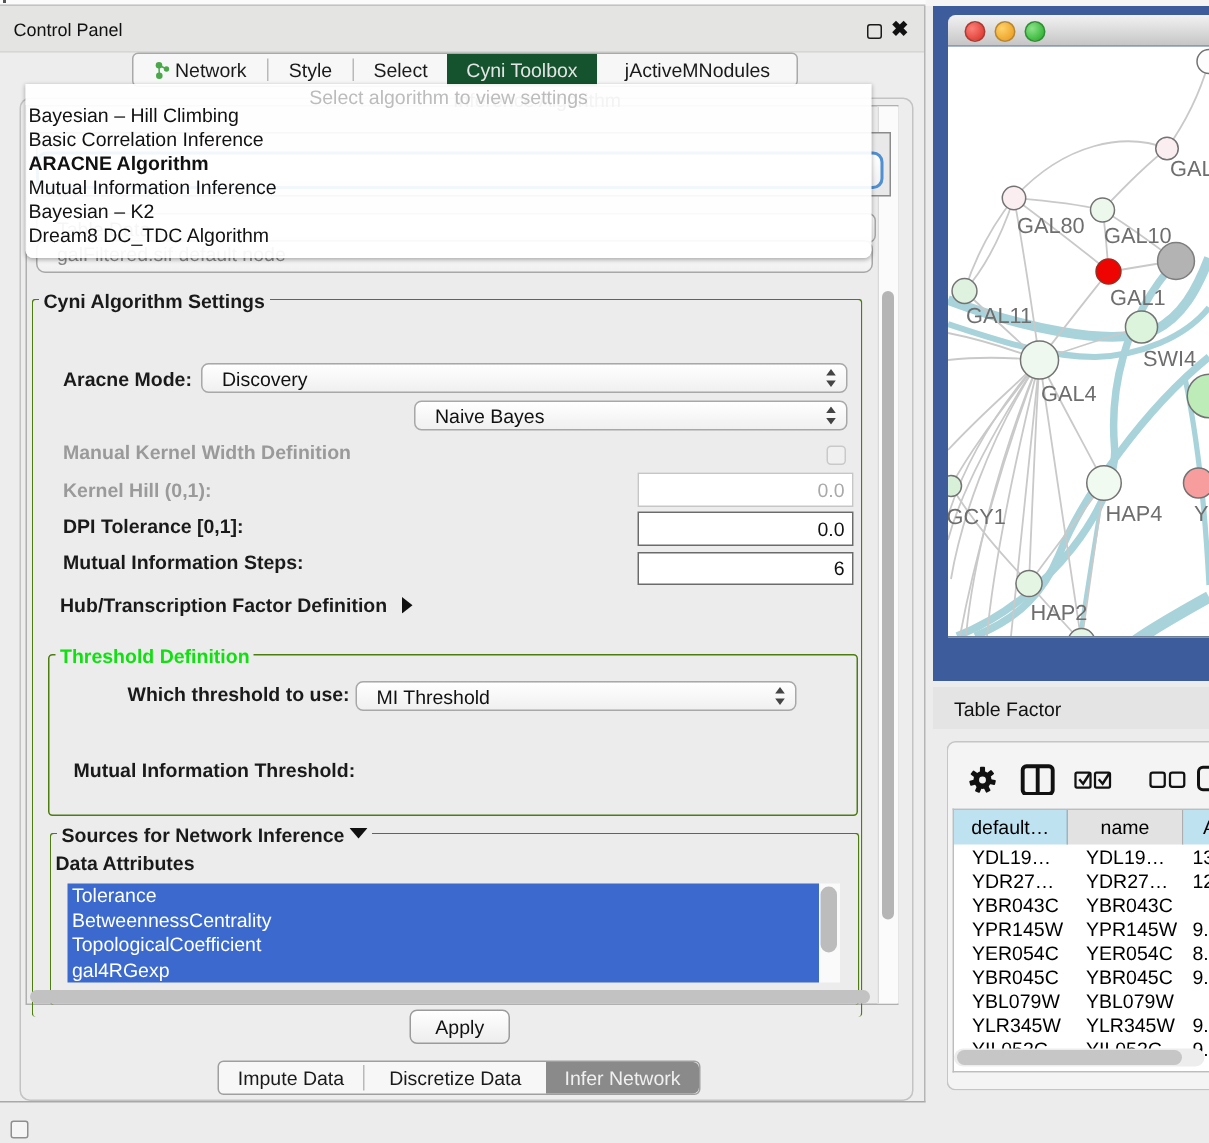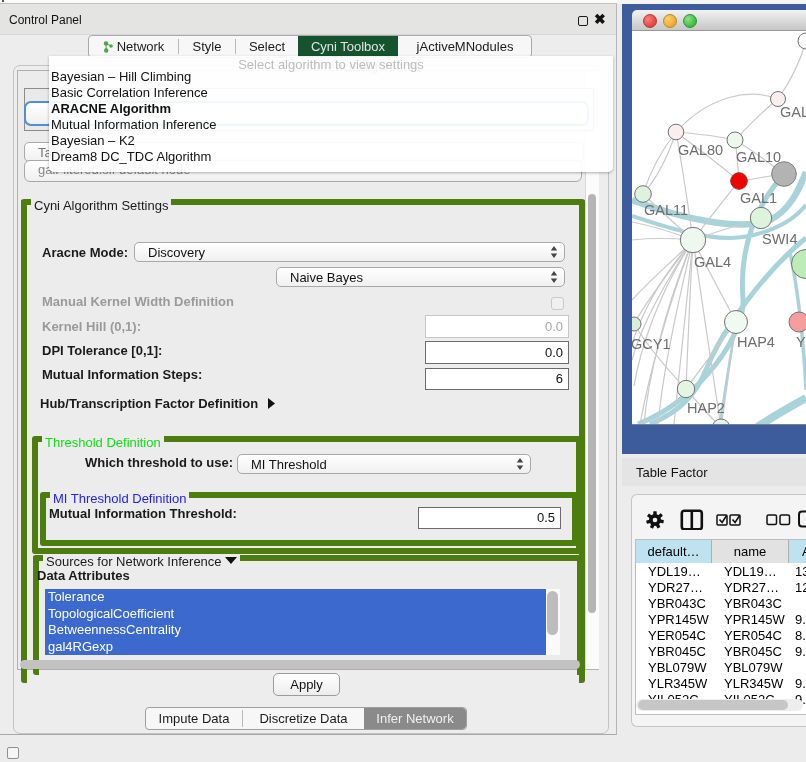--- a/index.html
+++ b/index.html
@@ -19,35 +19,35 @@
   .tseg{position:absolute;top:0;height:21px;line-height:21px;text-align:center;}
   .tsep{position:absolute;top:3px;width:1px;height:15px;background:#b9b9b9;}
   
   #tabpanel{left:13px;top:61px;width:594px;height:667px;background:#ededed;
             border:1px solid #c3c3c3;border-radius:7px;}
   
   #scrollpane{position:absolute;left:3px;top:4px;width:580px;height:598px;border:1px solid #b0b0b0;background:#ececec;}
   #vsb{left:567px;top:0;width:13px;height:598px;background:#fbfbfb;border-left:1px solid #d9d9d9;}
   #vsbthumb{left:2px;top:123px;width:8px;height:419px;background:#b5b5b5;border-radius:4px;}
   
-  .grp{position:absolute;border:6px solid #4d7c0f;border-radius:3px;}
+  .grp{position:absolute;border:1px solid #4d7c0f;border-radius:3px;font-weight:bold;}
   .grpt{position:absolute;top:-7px;left:4px;background:#ececec;padding:0 3px;font-size:13px;white-space:nowrap;color:#1a1a1a;}
   .lbl{position:absolute;font-size:13px;font-weight:bold;color:#1a1a1a;white-space:nowrap;}
   .dlbl{position:absolute;font-size:13px;font-weight:bold;color:#9a9a9a;white-space:nowrap;}
   .combo{position:absolute;height:18px;background:linear-gradient(#ffffff,#f0f0f0);
          border:1px solid #a8a8a8;border-radius:5px;font-size:13px;color:#111;}
   .combo .ct{position:absolute;left:13px;top:2px;}
   .combo svg.ar{position:absolute;right:6px;top:3px;}
   .fld{position:absolute;height:21px;background:#fff;border:1px solid #6b6b6b;
        font-size:13px;color:#111;text-align:right;padding-right:5px;line-height:21px;}
   .fldd{border:1px solid #c6c6c6;color:#a9a9a9;}
   .cb{position:absolute;width:11px;height:11px;background:#f0f0f0;border:1px solid #c9c9c9;border-radius:3px;}
   
   #dd{left:17px;top:56px;width:564px;height:116px;background:rgba(255,255,255,0.93);
-      border-radius:0 0 5px 5px;box-shadow:0 1px 3px rgba(0,0,0,0.3);font-size:13px;color:#111;margin-left:32px;}
+      border-radius:0 0 5px 5px;box-shadow:0 1px 3px rgba(0,0,0,0.3);font-size:13px;color:#111;}
   #dd .hdr{position:absolute;top:1px;left:0;width:100%;text-align:center;color:#bcbcbc;}
   #dd .it{position:absolute;left:2px;white-space:nowrap;}
   
   #datalist{left:27px;top:518px;width:501px;height:66px;background:#3b69ce;color:#fff;font-size:13px;}
   #datalist div{padding-left:3px;height:16.5px;line-height:16.5px;}
   
   #applybtn{left:259px;top:607px;width:65px;height:21px;background:linear-gradient(#ffffff,#ededed);
             border:1px solid #9b9b9b;border-radius:5px;text-align:center;line-height:21px;font-size:13px;color:#111;}
   
   #bottabs{left:131px;top:641px;width:320px;height:21px;background:#f7f7f7;
@@ -148,39 +148,35 @@
       <div class="grp" style="left:14px;top:365px;width:538px;height:106px;">
         <span class="grpt" style="color:#10e010;">Threshold Definition</span>
       </div>
       <div class="lbl" style="left:67px;top:384px;">Which threshold to use:</div>
       <div class="combo" style="left:219px;top:383px;width:292px;">
           <span class="ct">MI Threshold</span>
         <svg class="ar" width="8" height="12" viewBox="0 0 8 12">
             <path d="M4 0 L7.2 4.4 H0.8 Z M4 12 L0.8 7.6 H7.2 Z" fill="#444"></path>
           </svg>
       </div>
-      <div class="grp" style="left:22px;top:421px;width:526px;height:42px;">
-        <span class="grpt" style="color:#2222ee;">MI Threshold Definition</span>
-      </div>
       <div class="lbl" style="left:31px;top:435px;">Mutual Information Threshold:</div>
-      <div class="fld" style="left:400px;top:436px;width:136px;height:20px;line-height:20px;">0.5</div>
 
       <div class="grp" style="left:15px;top:484px;width:538px;height:114px;border-bottom:none;">
         <span class="grpt">Sources for Network Inference
           <svg width="12" height="9" viewBox="0 0 12 9" style="vertical-align:1px;">
               <path d="M0 1 L12 1 L6 8 Z" fill="#111"></path>
             </svg>
         </span>
       </div>
       <div class="lbl" style="left:19px;top:497px;">Data Attributes</div>
 
       <div id="datalist" class="abs">
         <div>Tolerance</div>
-          <div>TopologicalCoefficient</div>
-        <div>BetweennessCentrality</div>
+          <div>BetweennessCentrality</div>
+        <div>TopologicalCoefficient</div>
           <div>gal4RGexp</div>
       </div>
 
       <div class="abs" style="left:528px;top:518px;width:14px;height:66px;background:#fafafa;">
         <div class="abs" style="left:1px;top:2px;width:11px;height:44px;background:#bcbcbc;border-radius:6px;"></div>
       </div>
 
       <div class="abs" style="left:2px;top:589px;width:560px;height:9px;background:#c2c2c2;border-radius:5px;"></div>
 
     </div>

